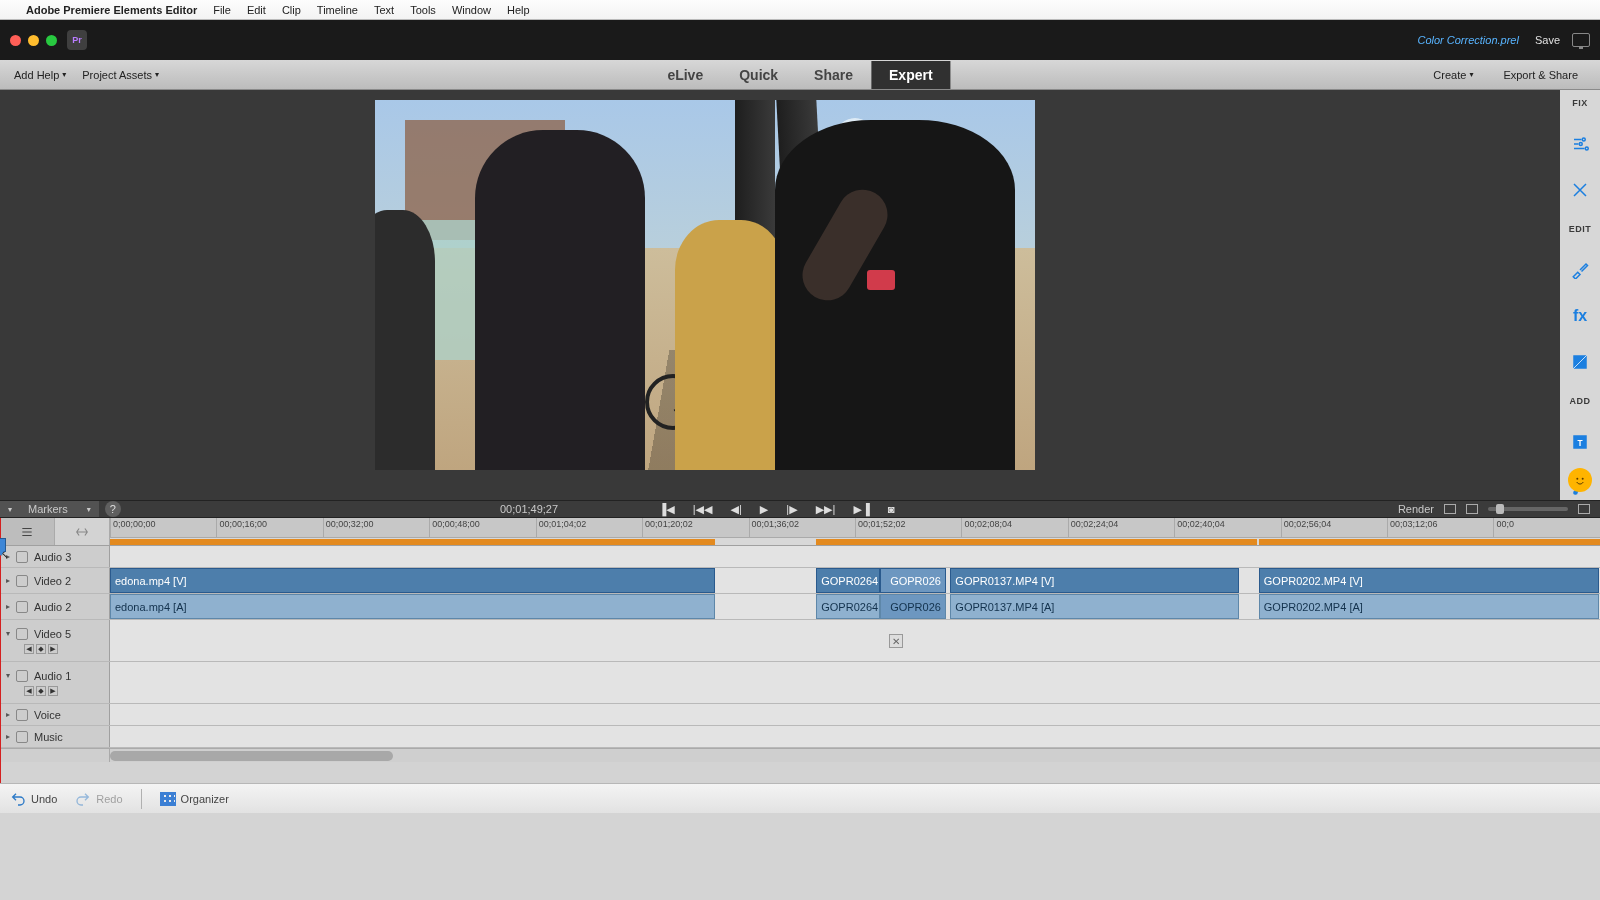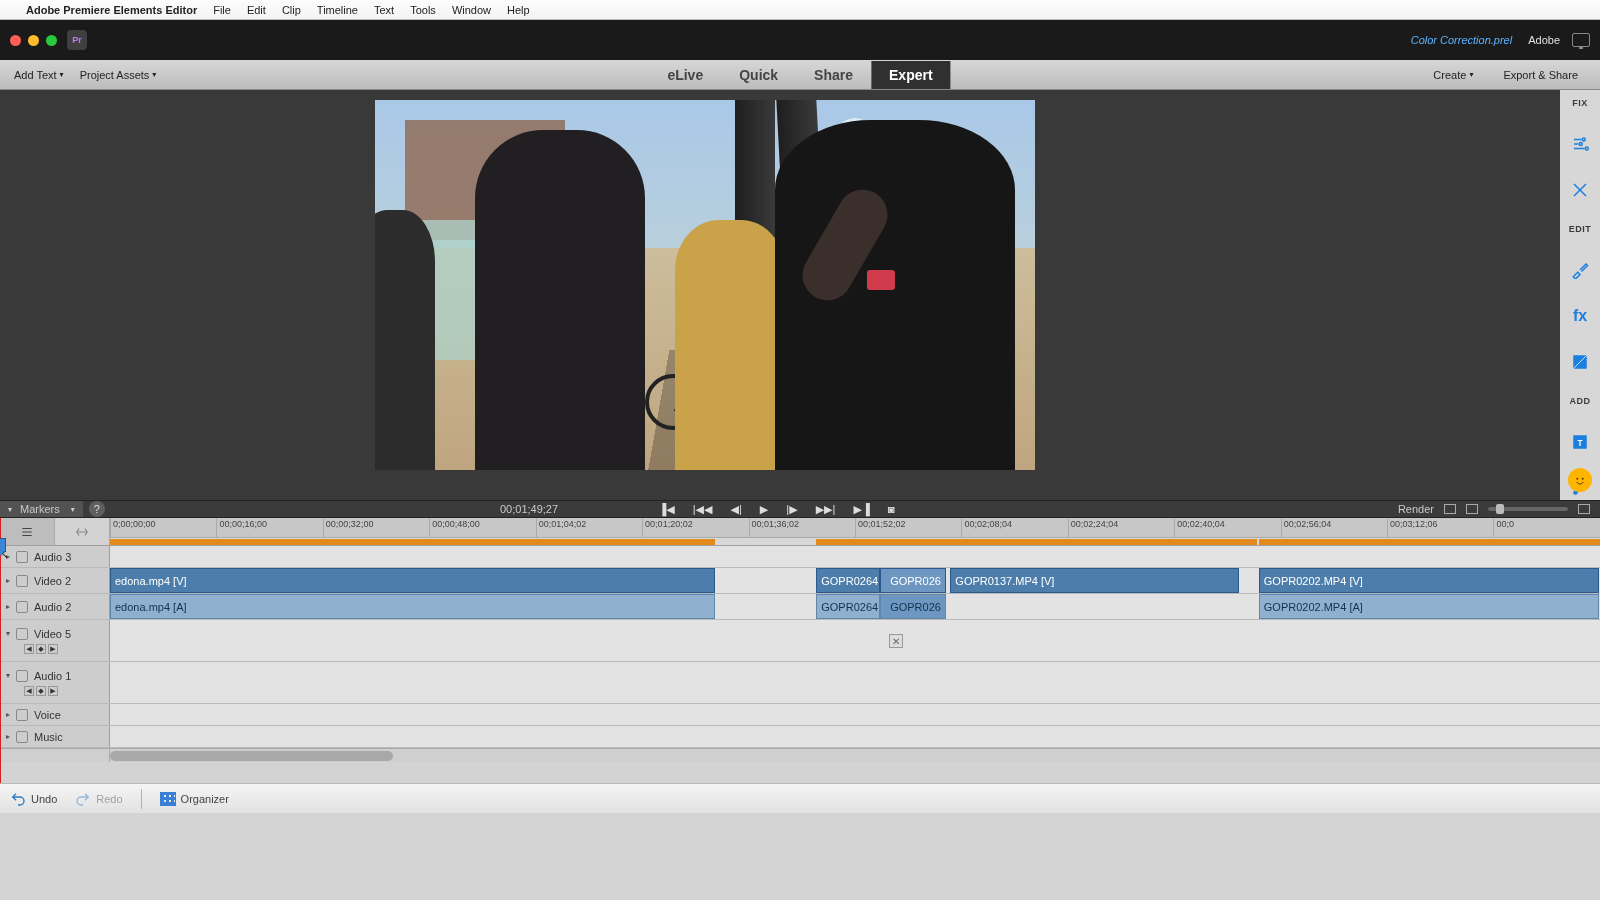--- a/index.html
+++ b/index.html
@@ -58,21 +58,21 @@
 .scene .shadow{position:absolute;bottom:0;left:150px;width:460px;height:120px;background:linear-gradient(100deg,transparent 30%,rgba(0,0,0,.25) 30%,rgba(0,0,0,.25) 55%,transparent 55%);}
 .stage .rightpanel{ position:absolute; right:0; top:0; width:40px; height:100%; background:#d7d7d7; display:flex; flex-direction:column; align-items:center; padding-top:8px; gap:22px;}
 .rp-label{font-size:9px;color:#3a3a3a;font-weight:bold;letter-spacing:.5px;margin-bottom:2px;}
 .rp-btn{width:26px;height:26px;display:flex;align-items:center;justify-content:center;font-size:16px;}
 .rp-btn.blue{color:#1b7fe0;}
 .rp-btn svg{width:18px;height:18px;}
 .stage .smiley{position:absolute;right:8px;bottom:8px;width:24px;height:24px;border-radius:50%;background:#ffb400;display:flex;align-items:center;justify-content:center;}
 
 
 .inforow { height:18px; background:#3b3b3b; color:#c9c9c9; display:flex; align-items:center; border-top:1px solid #222; border-bottom:1px solid #222; font-size:10px;}
-.inforow .marker-btn{ background:#525252; padding:0 8px; height:100%; display:flex; align-items:center; gap:8px;}
+.inforow .marker-btn{ background:#525252; padding:0 8px; height:100%; display:flex; align-items:center; gap:16px;}
 .inforow .marker-btn::before{content:"▾"; font-size:8px;}
 .inforow .help{ width:16px;height:16px;border-radius:50%;background:#5f5f5f;color:#ddd;display:flex;align-items:center;justify-content:center;margin-left:6px;}
 .inforow .tc{ position:absolute; left:500px;}
 .inforow .transport{ position:absolute; left:50%; transform:translateX(-60%); display:flex; gap:18px; font-size:10px;}
 .inforow .transport span{color:#ddd;cursor:pointer;}
 .inforow .render{ margin-left:auto; margin-right:10px; display:flex; align-items:center; gap:10px;}
 .inforow .zoom{width:80px;height:4px;background:#666;border-radius:2px;position:relative;}
 .inforow .zoom::after{content:"";position:absolute;left:8px;top:-3px;width:8px;height:10px;background:#bbb;border-radius:2px;}
 .inforow .ico{width:12px;height:10px;border:1px solid #aaa;}
 
@@ -137,27 +137,27 @@
 
 <div class="titlebar">
   <div class="traffic">
     <i class="tl-red"></i>
     <i class="tl-yel"></i>
     <i class="tl-grn"></i>
   </div>
   <div class="app-icon"></div>
   <div class="spacer"></div>
   <span class="proj">Color Correction.prel</span>
-  <span class="save">Adobe</span>
+  <span class="save">Save</span>
   <span class="monitor"></span>
 </div>
 
 <div class="toolbar">
   <div class="tbtn caret">
-      <span>Add Text</span>
+      <span>Add Help</span>
     </div>
   <div class="tbtn caret">
       <span>Project Assets</span>
     </div>
   <div class="center">
     <div class="mode">eLive</div>
     <div class="mode">Quick</div>
     <div class="mode">Share</div>
     <div class="mode active">Expert</div>
   </div>
@@ -343,20 +343,21 @@
   <div class="track-row">
     <div class="track-head">
         <span class="tgl">▸</span>
         <span class="eye"></span>
         <span>Audio 2</span>
       </div>
     <div class="track-body">
       <div class="clip light" style="left:0;width:40.6%"><span>edona.mp4 [A]</span></div>
       <div class="clip light" style="left:47.4%;width:4.3%"><span>GOPR0264.</span></div>
       <div class="clip light sel" style="left:51.7%;width:4.4%"><span>GOPR026</span></div>
+      <div class="clip light" style="left:56.4%;width:19.4%"><span>GOPR0137.MP4 [A]</span></div>
       <div class="clip light" style="left:77.1%;width:22.8%"><span>GOPR0202.MP4 [A]</span></div>
     </div>
   </div>
 
   <div class="track-row double">
     <div class="track-head" style="flex-direction:column;align-items:flex-start;justify-content:center;gap:4px;">
       <div style="display:flex;gap:6px;align-items:center;">
           <span class="tgl">▾</span>
           <span class="eye"></span>
           <span>Video 5</span>

